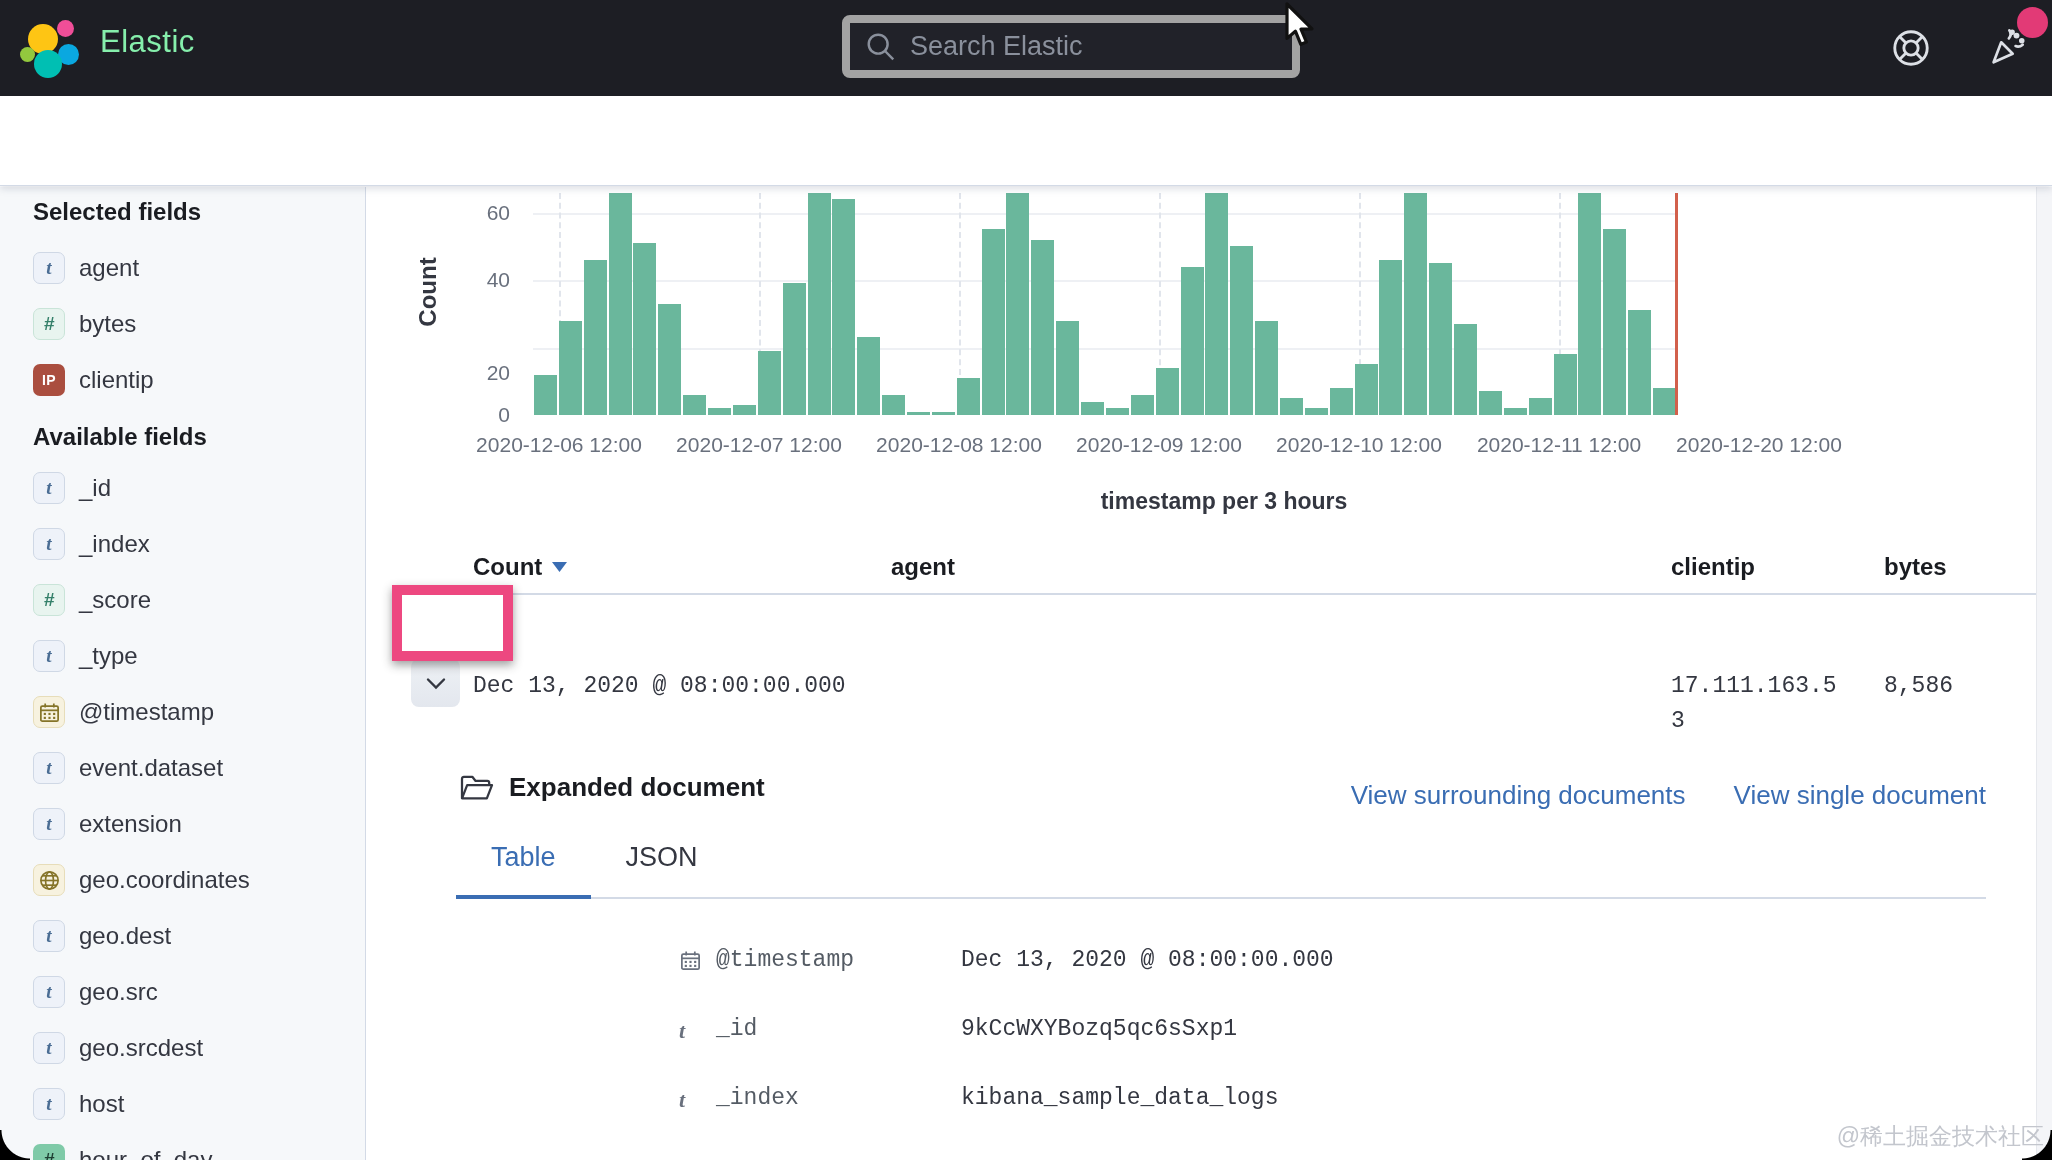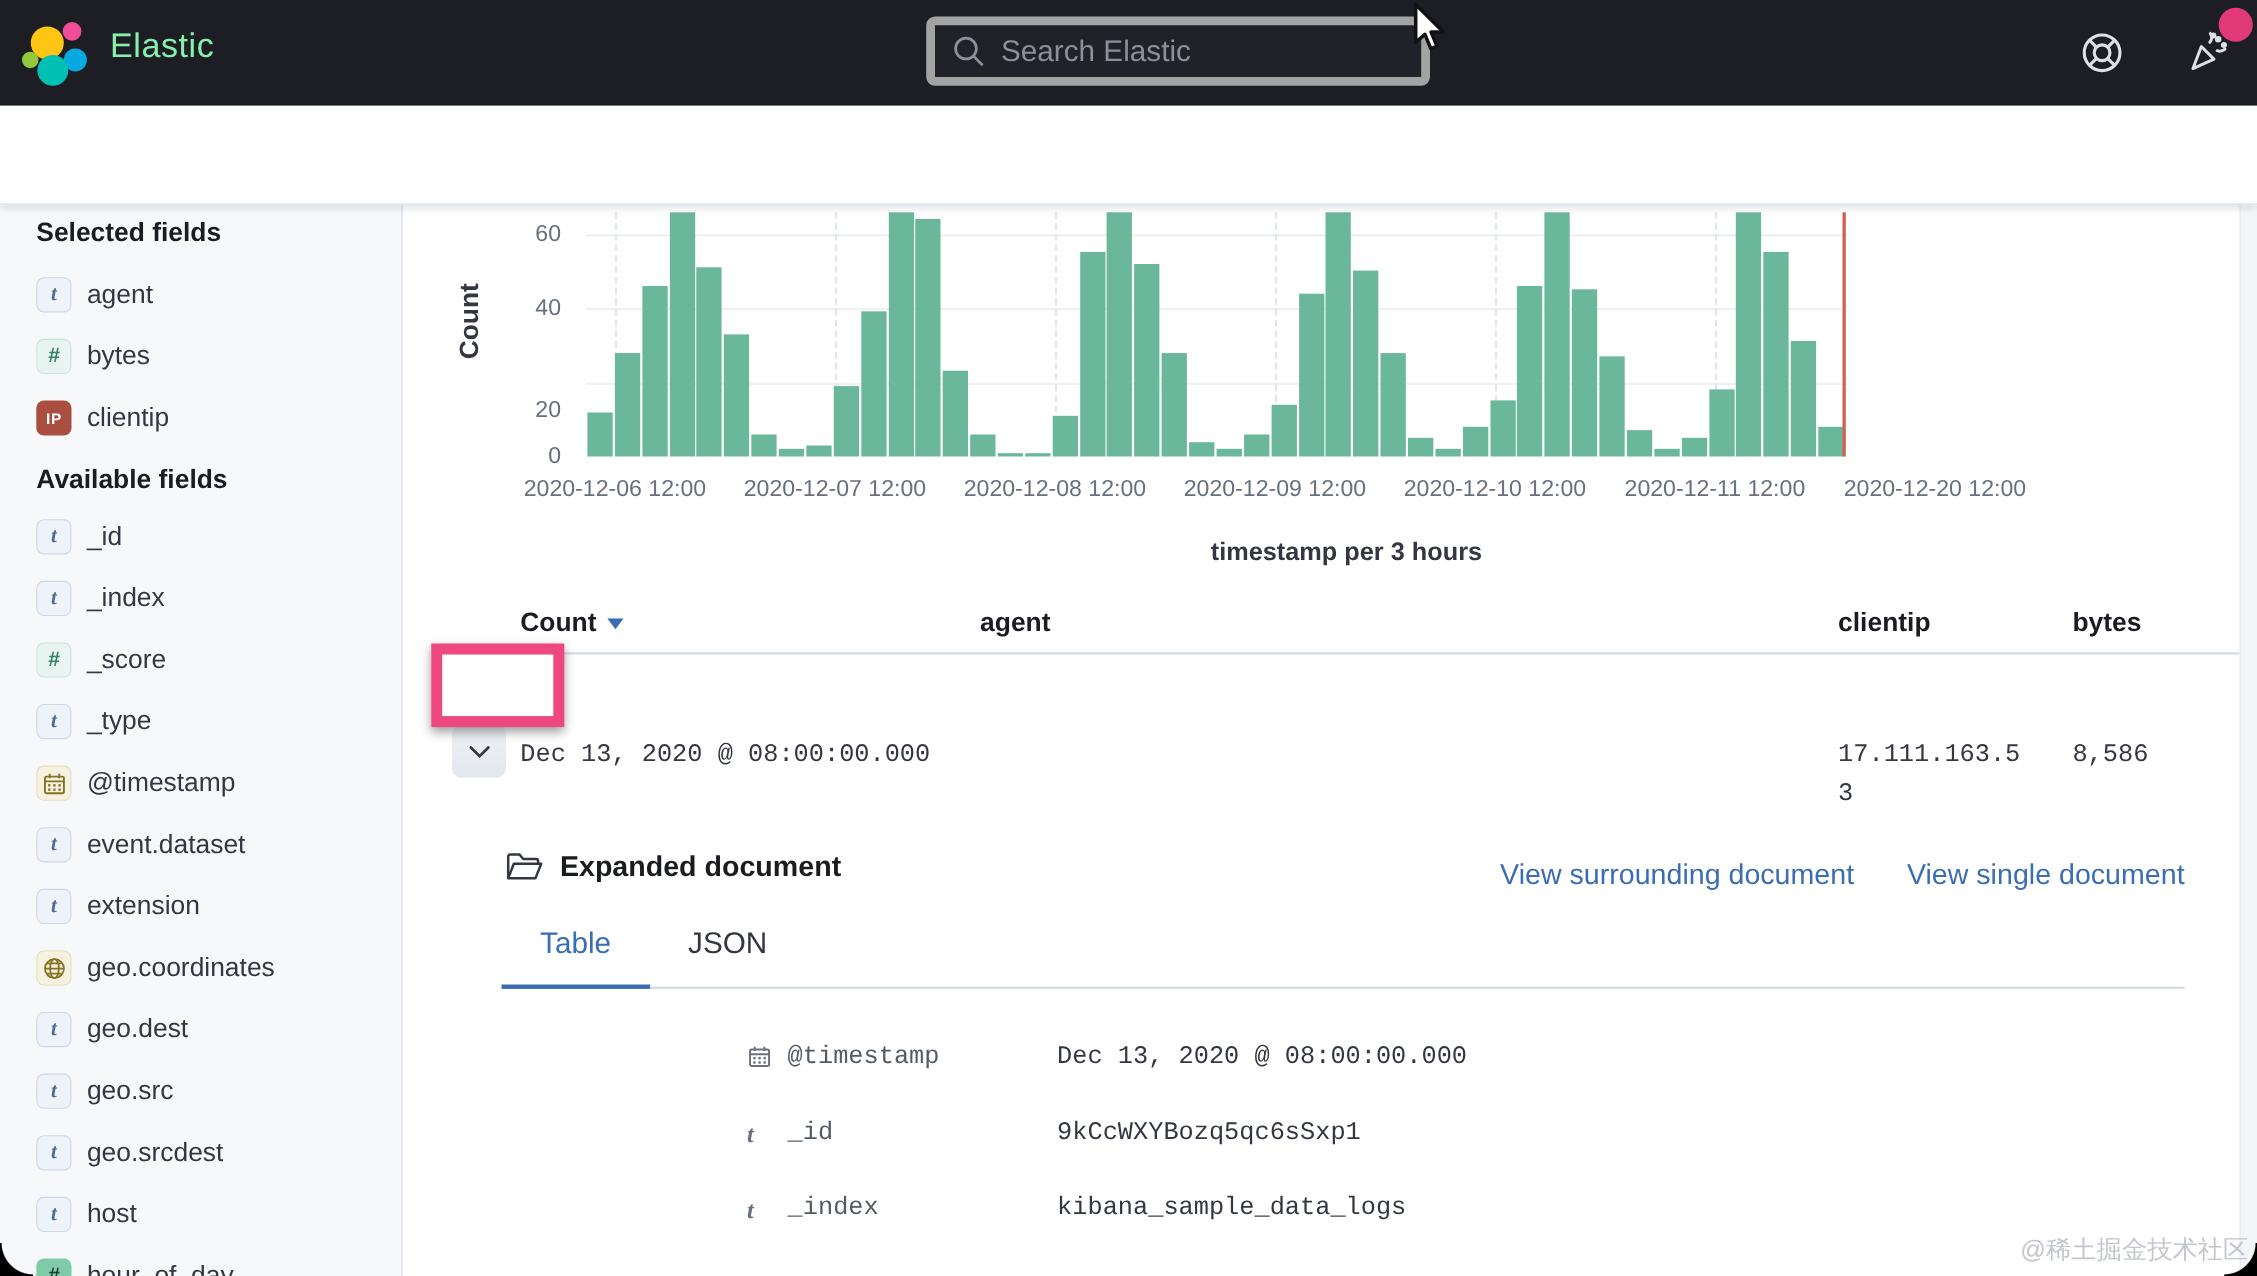--- a/index.html
+++ b/index.html
@@ -357,21 +357,21 @@
 
     <section class="expanded">
       <div class="exp-title">
         <svg viewBox="0 0 38 32" width="36" height="30" fill="none" stroke="#343741" stroke-width="2.4" stroke-linejoin="round">
             <path d="M3 27 V6 a2 2 0 0 1 2-2 h9 l3.5 4.5 H30 a2 2 0 0 1 2 2 V13"></path>
             <path d="M3 27 l5.5-14 H35 l-5.5 14 Z"></path>
           </svg>
         <span>Expanded document</span>
       </div>
       <div class="exp-links" id="exp-links">
-          <span>View surrounding document</span>
+          <span>View surrounding documents</span>
           <span>View single document</span>
         </div>
       <div class="tabs" id="tabs">
           <span class="tab active">Table</span>
           <span class="tab">JSON</span>
         </div>
       <div id="doc-rows">
           <div class="doc-row" style="top: 183px;">
             <div class="doc-icon"><svg viewBox="0 0 32 32" width="23" height="23">
                 <rect x="4" y="7" width="24" height="21" rx="2" fill="none" stroke="#69707d" stroke-width="2.4"></rect>

